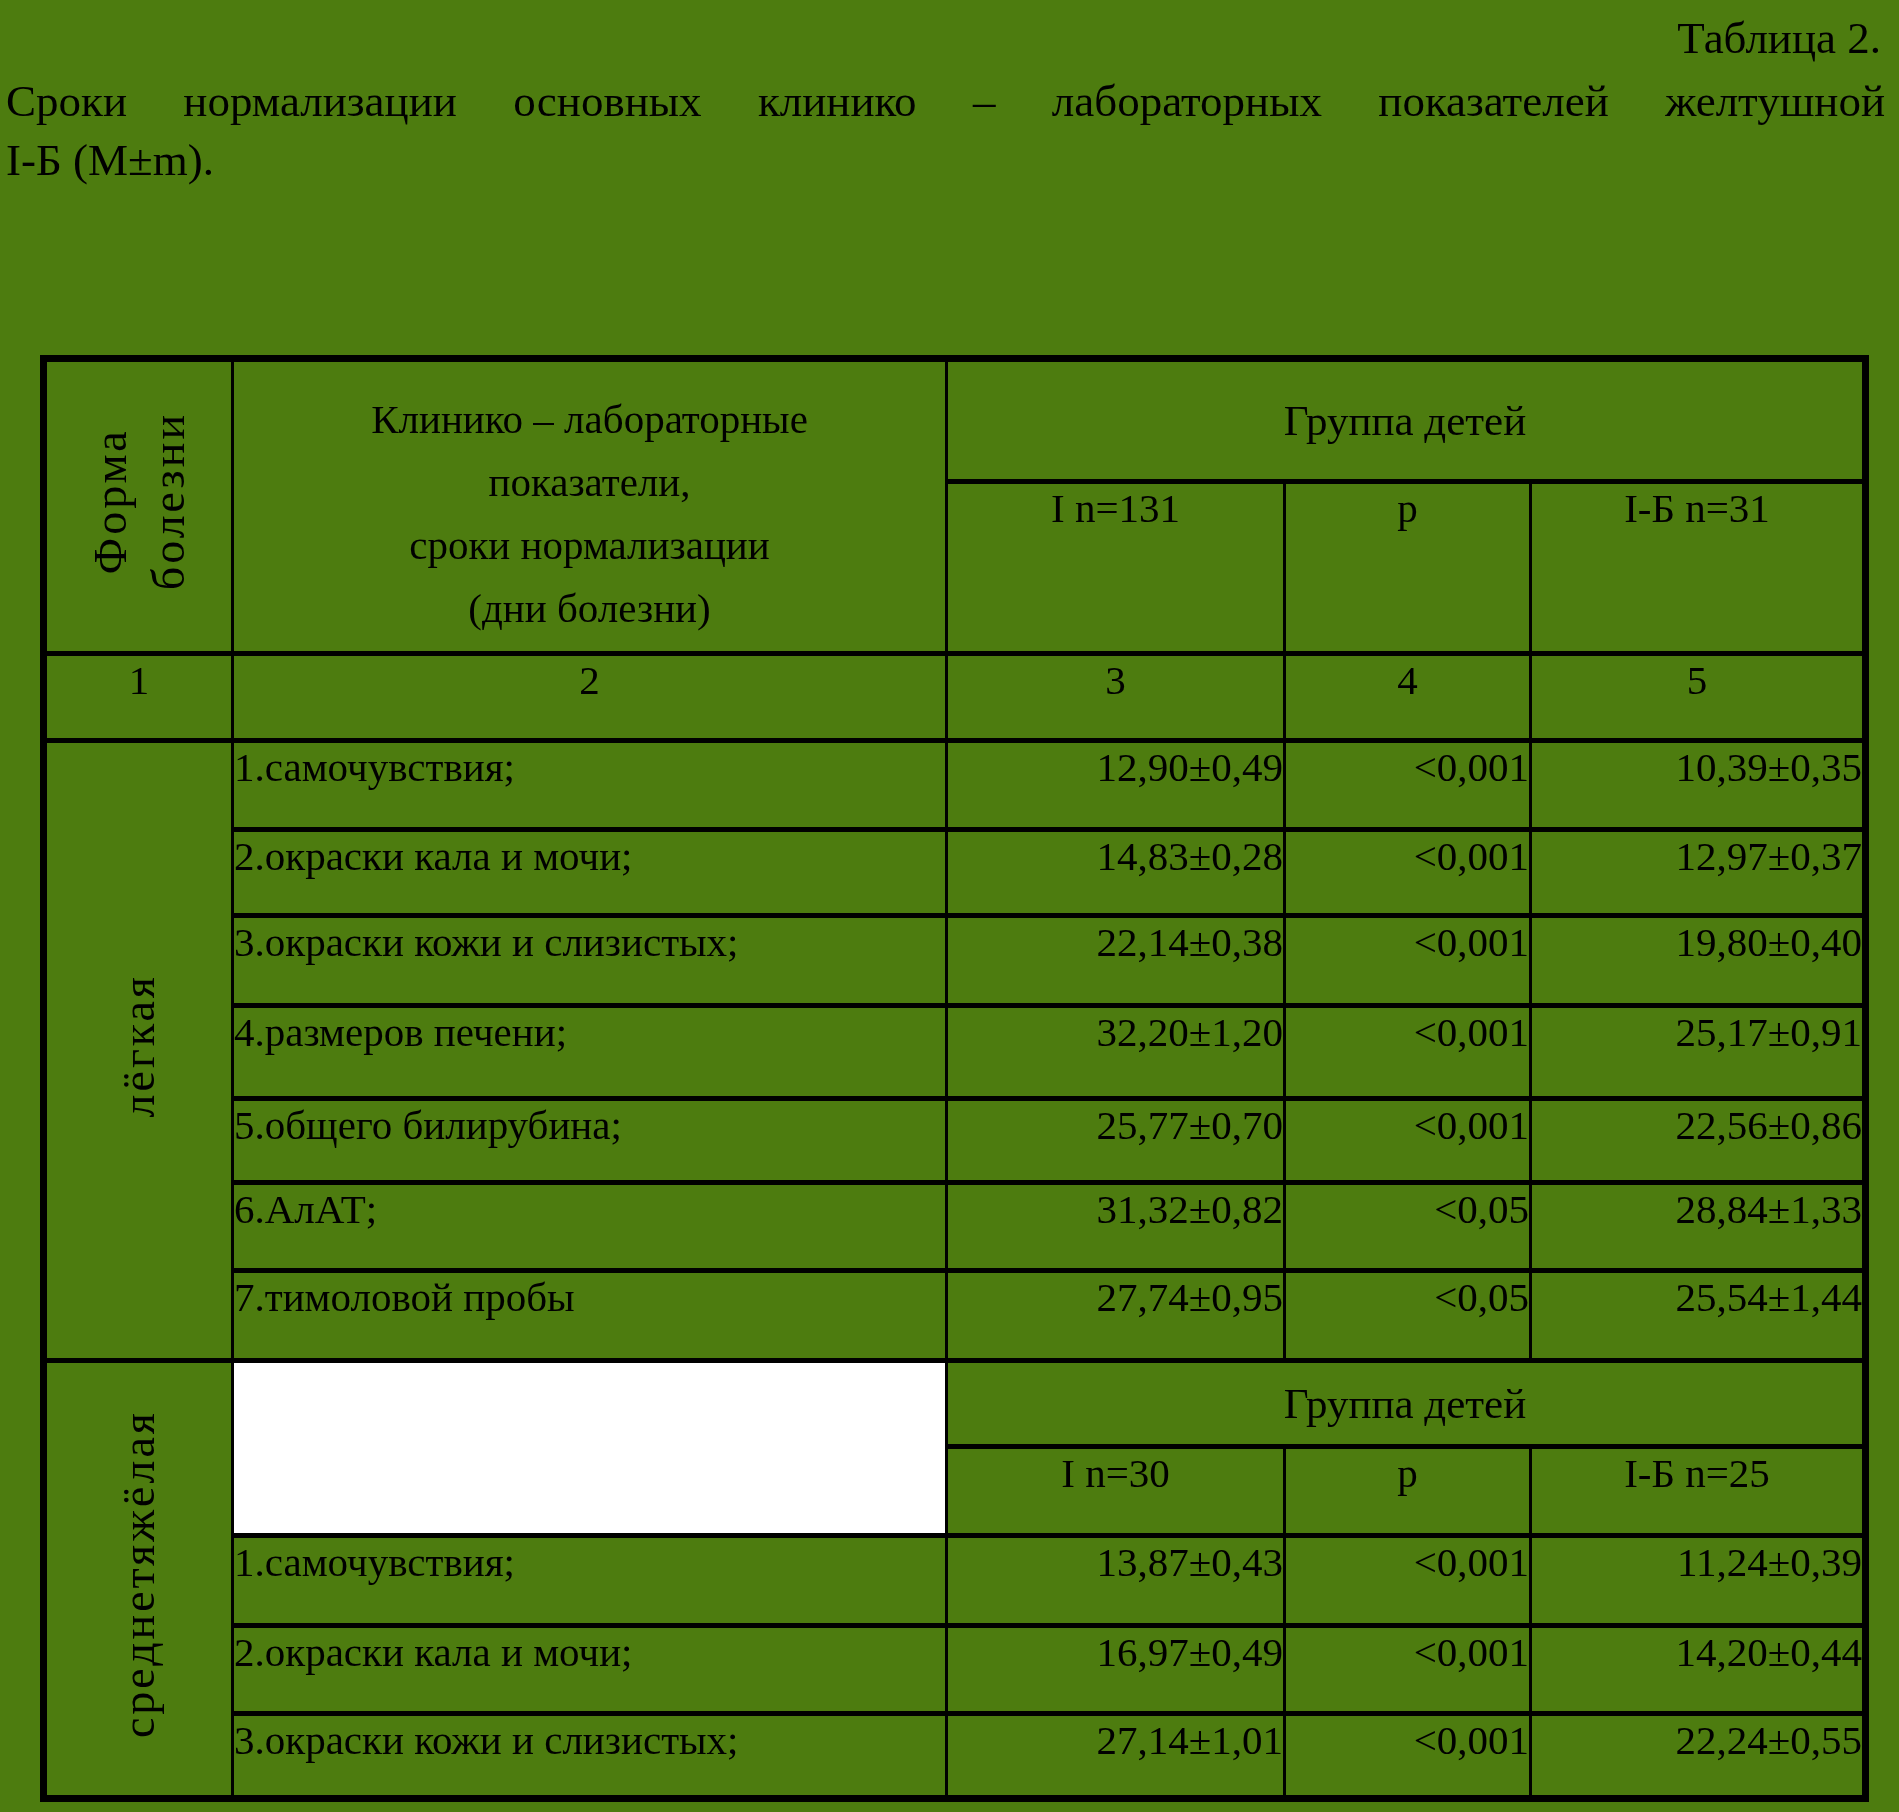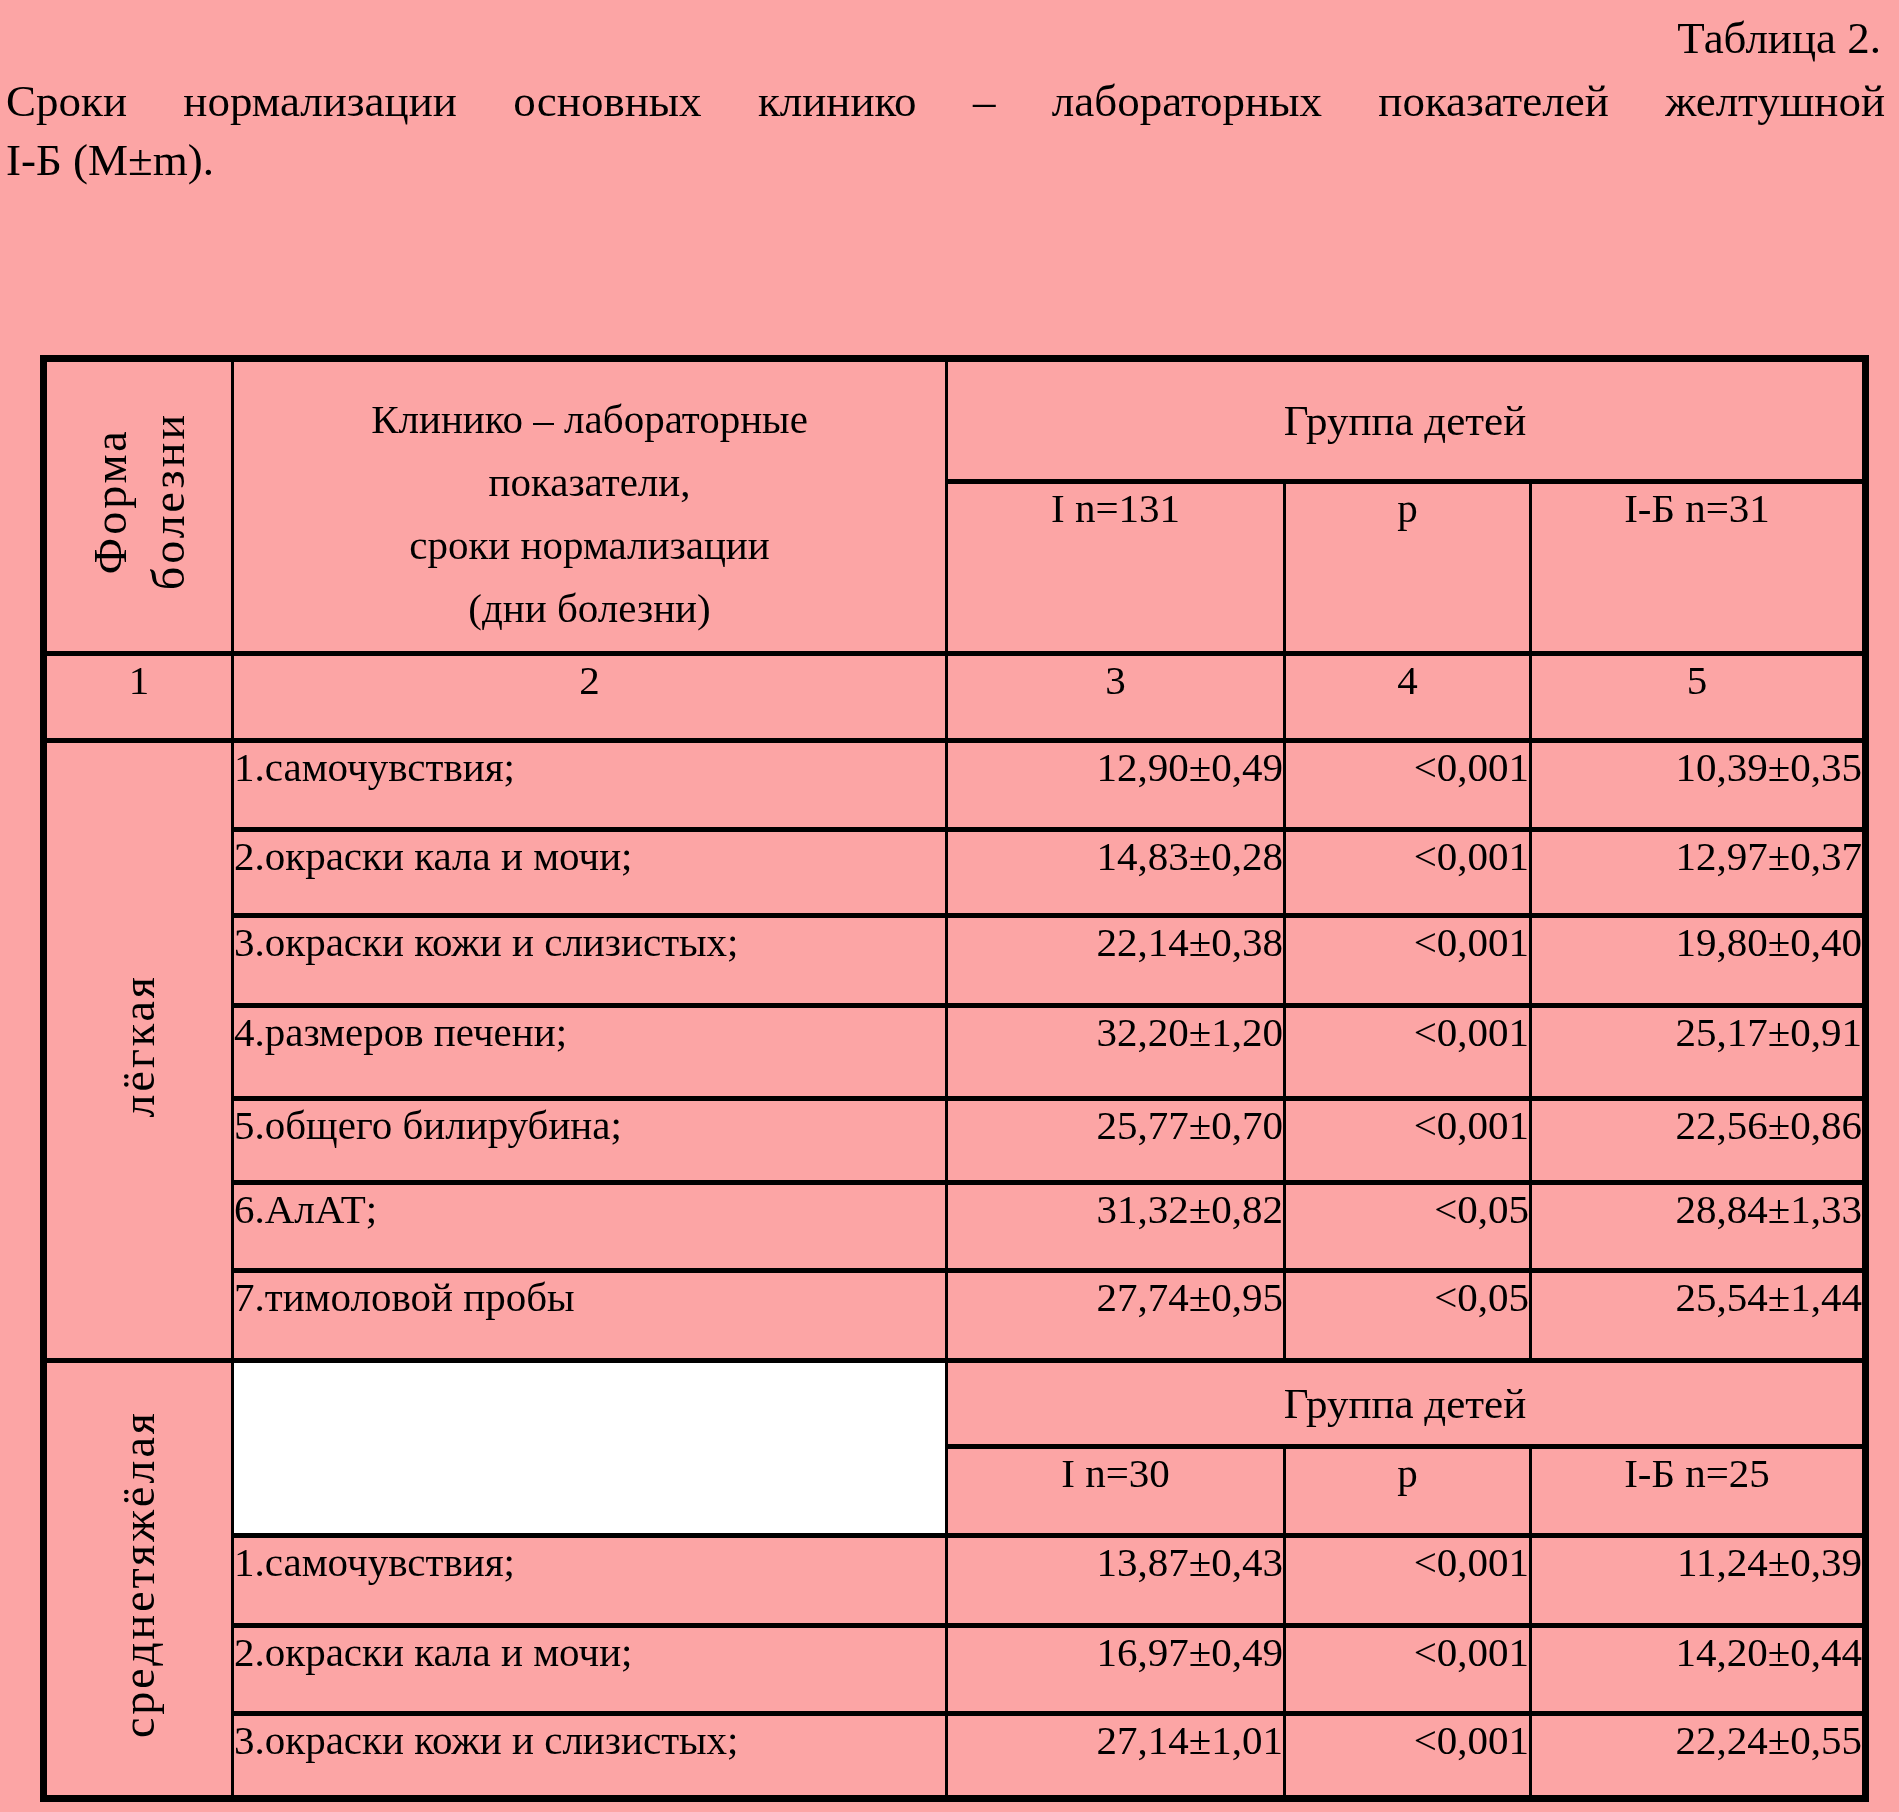--- a/index.html
+++ b/index.html
@@ -4,21 +4,21 @@
 <style>
   html, body {
     margin: 0;
     padding: 0;
     background: #ffffff;
   }
   .page {
     position: relative;
     width: 1899px;
     height: 1812px;
-    background: #fca5a5;
+    background: #4d7c0f;
     color: #000000;
     font-family: "Liberation Serif", "DejaVu Serif", serif;
     overflow: hidden;
   }
   .table-label {
     margin: 10px 18px 6px 0;
     text-align: right;
     font-size: 45px;
     line-height: 56px;
   }

